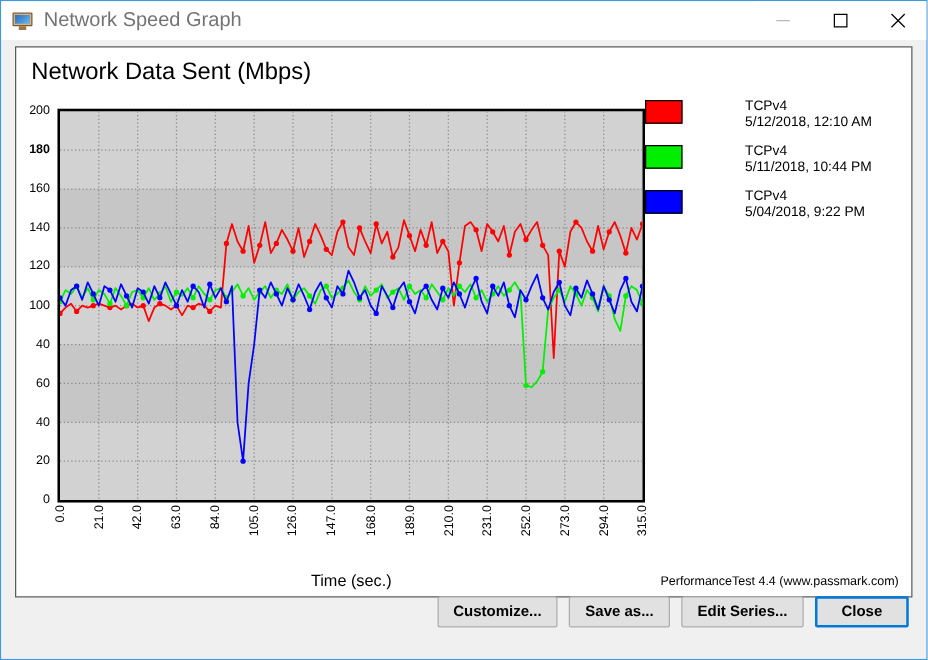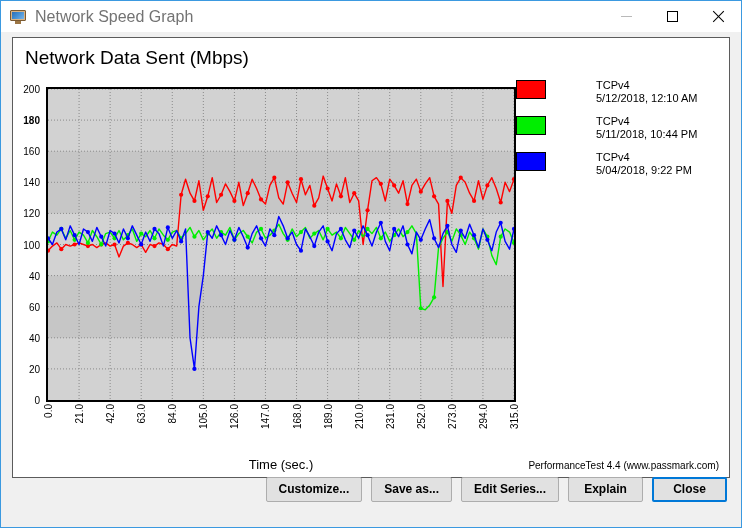--- a/index.html
+++ b/index.html
@@ -543,18 +543,17 @@
           </div>
         </div>
 
       <div class="watermark">PerformanceTest 4.4 (www.passmark.com)</div>
     </div>
 
     <div class="buttonbar" id="buttonbar">
         <button class="btn">Customize...</button>
         <button class="btn">Save as...</button>
         <button class="btn">Edit Series...</button>
-        <button class="btn">Explain</button>
         <button class="btn default">Close</button>
       </div>
 
   </div>
 </div>
 
 </body></html>

